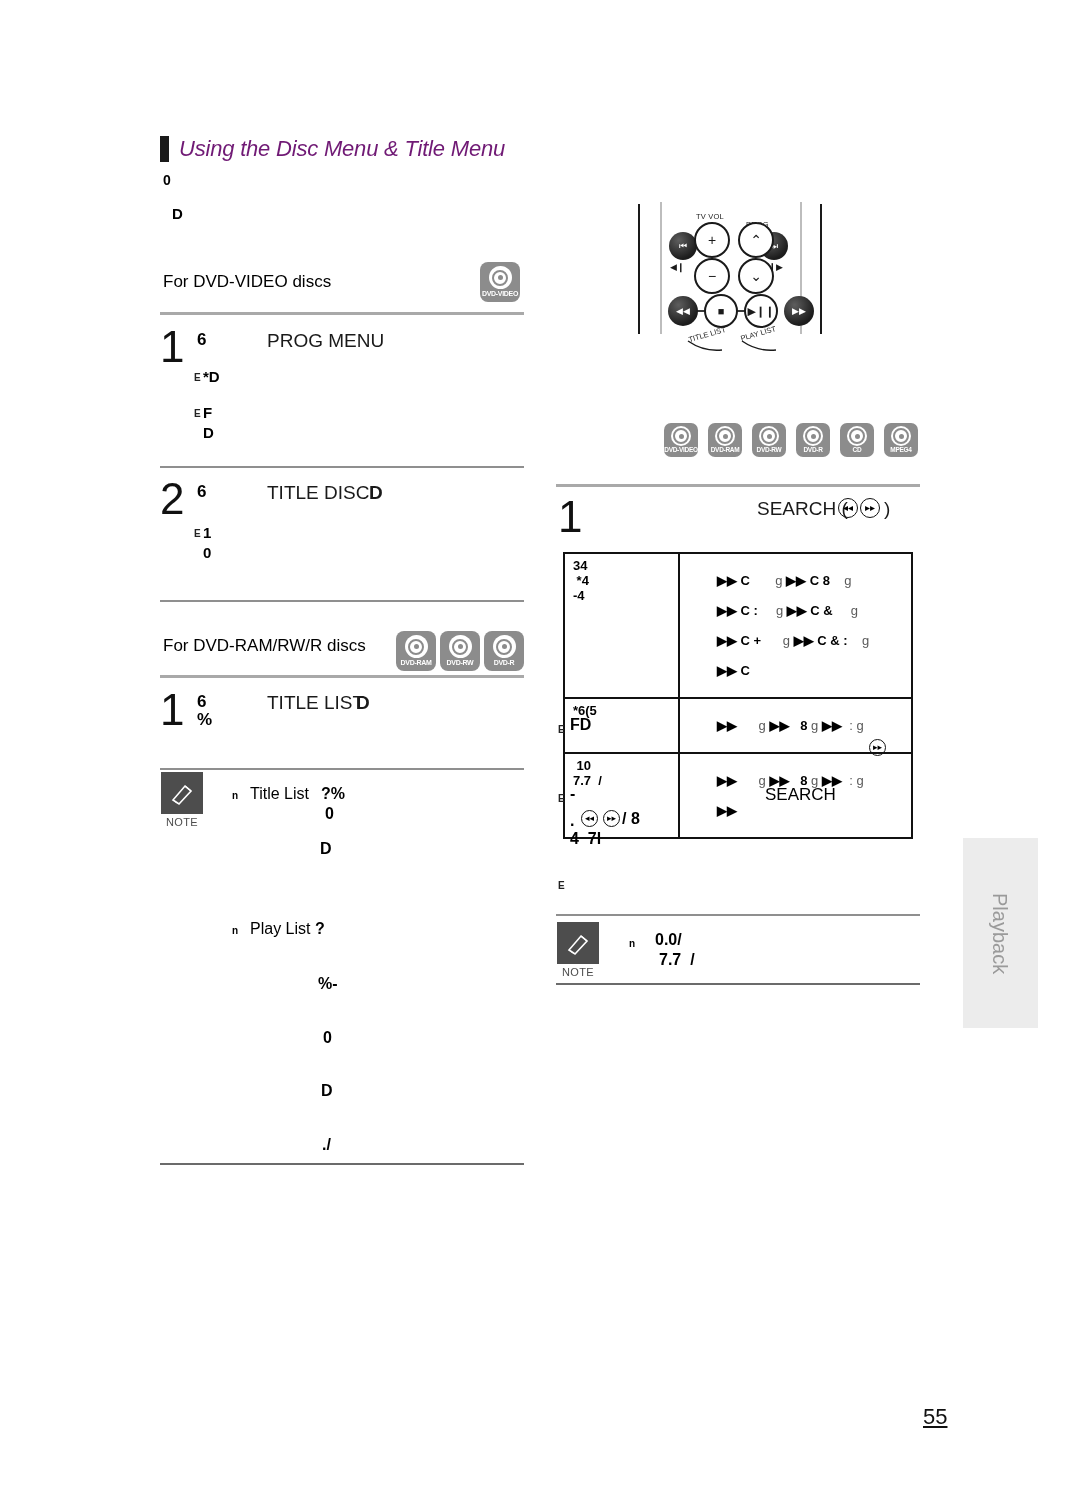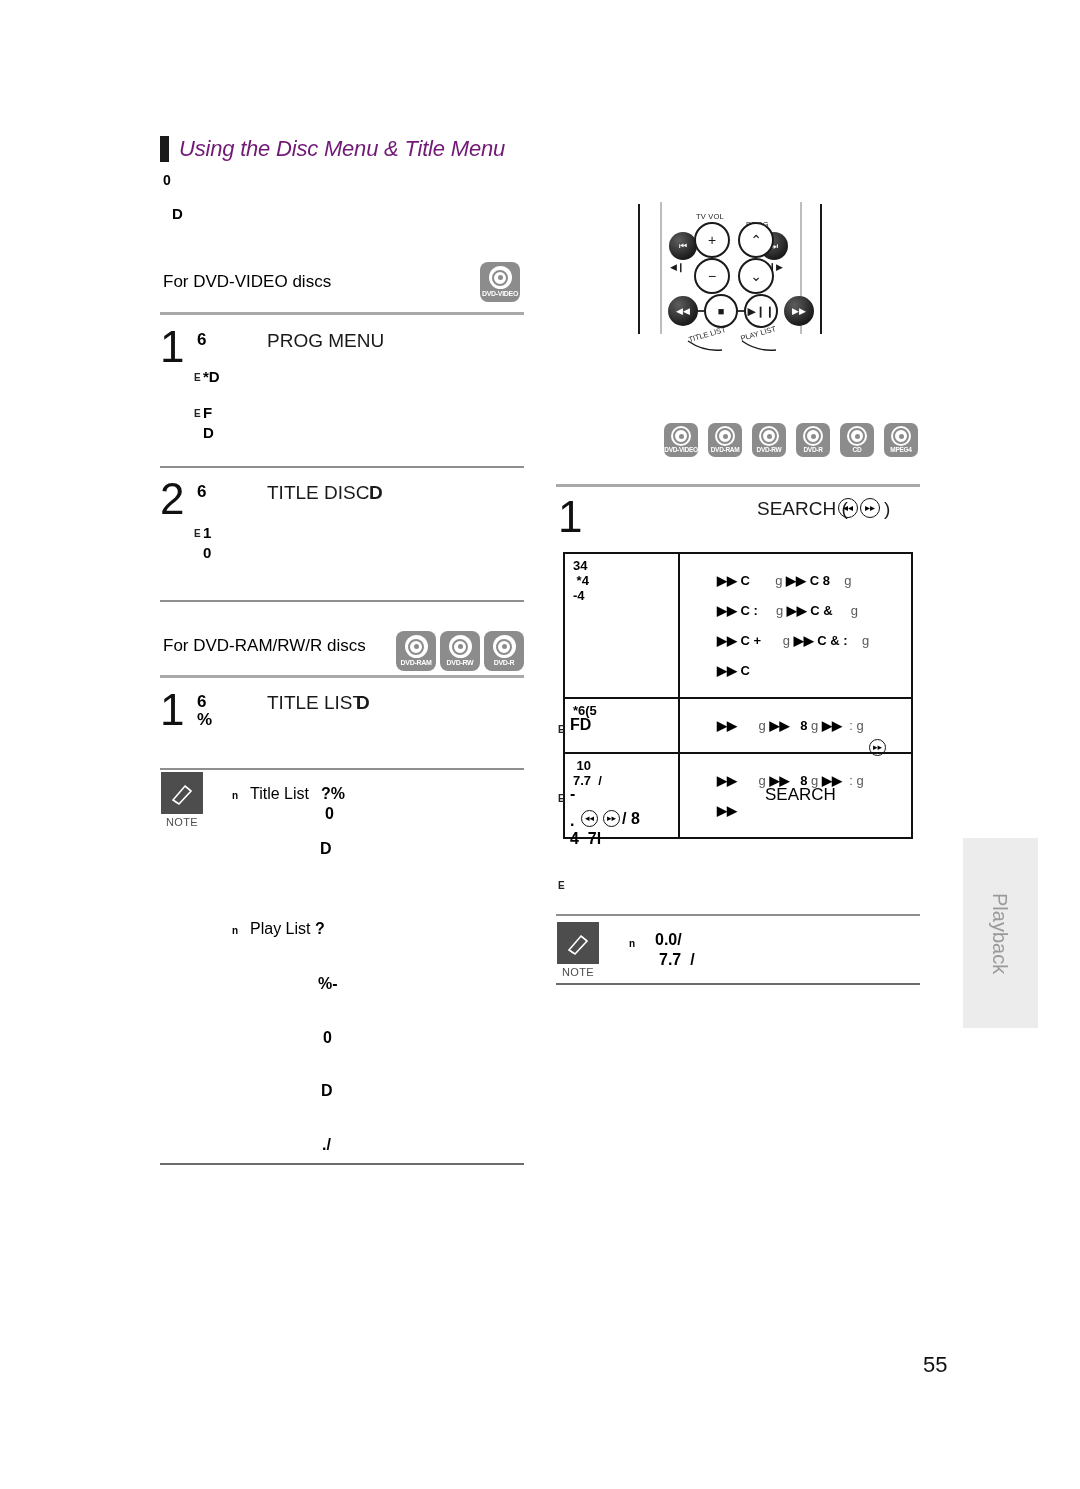--- a/index.html
+++ b/index.html
@@ -502,15 +502,15 @@
   <div class="t b" style="left:629px; top:938px; font-size:10px;">n</div>
   <div class="t b" style="left:655px; top:931px; font-size:16px;">0.0/</div>
   <div class="t b" style="left:659px; top:951px; font-size:16px;">7.7  /</div>
 
   <div class="rule dark" style="left:556px; top:983px; width:364px;"></div>
 
   <div class="side-tab" style="left:963px; top:838px;">
     <span>Playback</span>
   </div>
 
-  <div class="page-num" style="left:923px; top:1352px;">55</div>
+  <div class="page-num" style="left:923px; top:1404px;text-decoration:underline;">55</div>
 
 </div>
 
 </body></html>

